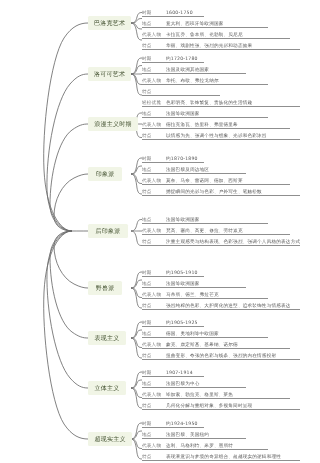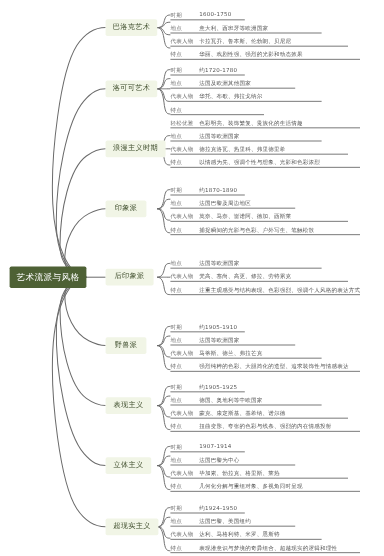--- a/index.html
+++ b/index.html
@@ -134,23 +134,20 @@
       <path d="M131,388 C135,388 136,390 137,394 C138,397 139,397.5 142,397.5"></path>
       <path d="M131,388 C135,388 136,394 137,402 C138,407 139,408 142,408"></path>
 
       <path d="M131,439 C135,439 136,435 137,429 C138,424 139,423 142,423"></path>
       <path d="M131,439 C135,439 136,437 137,434 C138,431.5 139,431 142,431"></path>
       <path d="M131,439 C135,439 136,441 137,445 C138,448 139,448.5 142,448.5"></path>
       <path d="M131,439 C135,439 136,445 137,453 C138,458 139,459 142,459"></path>
     </g>
   </svg>
 
-  <div class="root-node" style="left:8px;top:222px;width:64px;height:18px;">
-    <span>艺术流派与风格</span>
-  </div>
 
   <div class="branch-node" style="left:88px;top:16px;width:43px;height:14px;">
     <span>巴洛克艺术</span>
   </div>
   <div class="leaf-group" style="left:142px;top:7px;">
     <div class="leaf-row w1">
       <span class="leaf-key">时期</span>
       <span class="leaf-val">1600-1750</span>
     </div>
     <div class="leaf-row w4">

